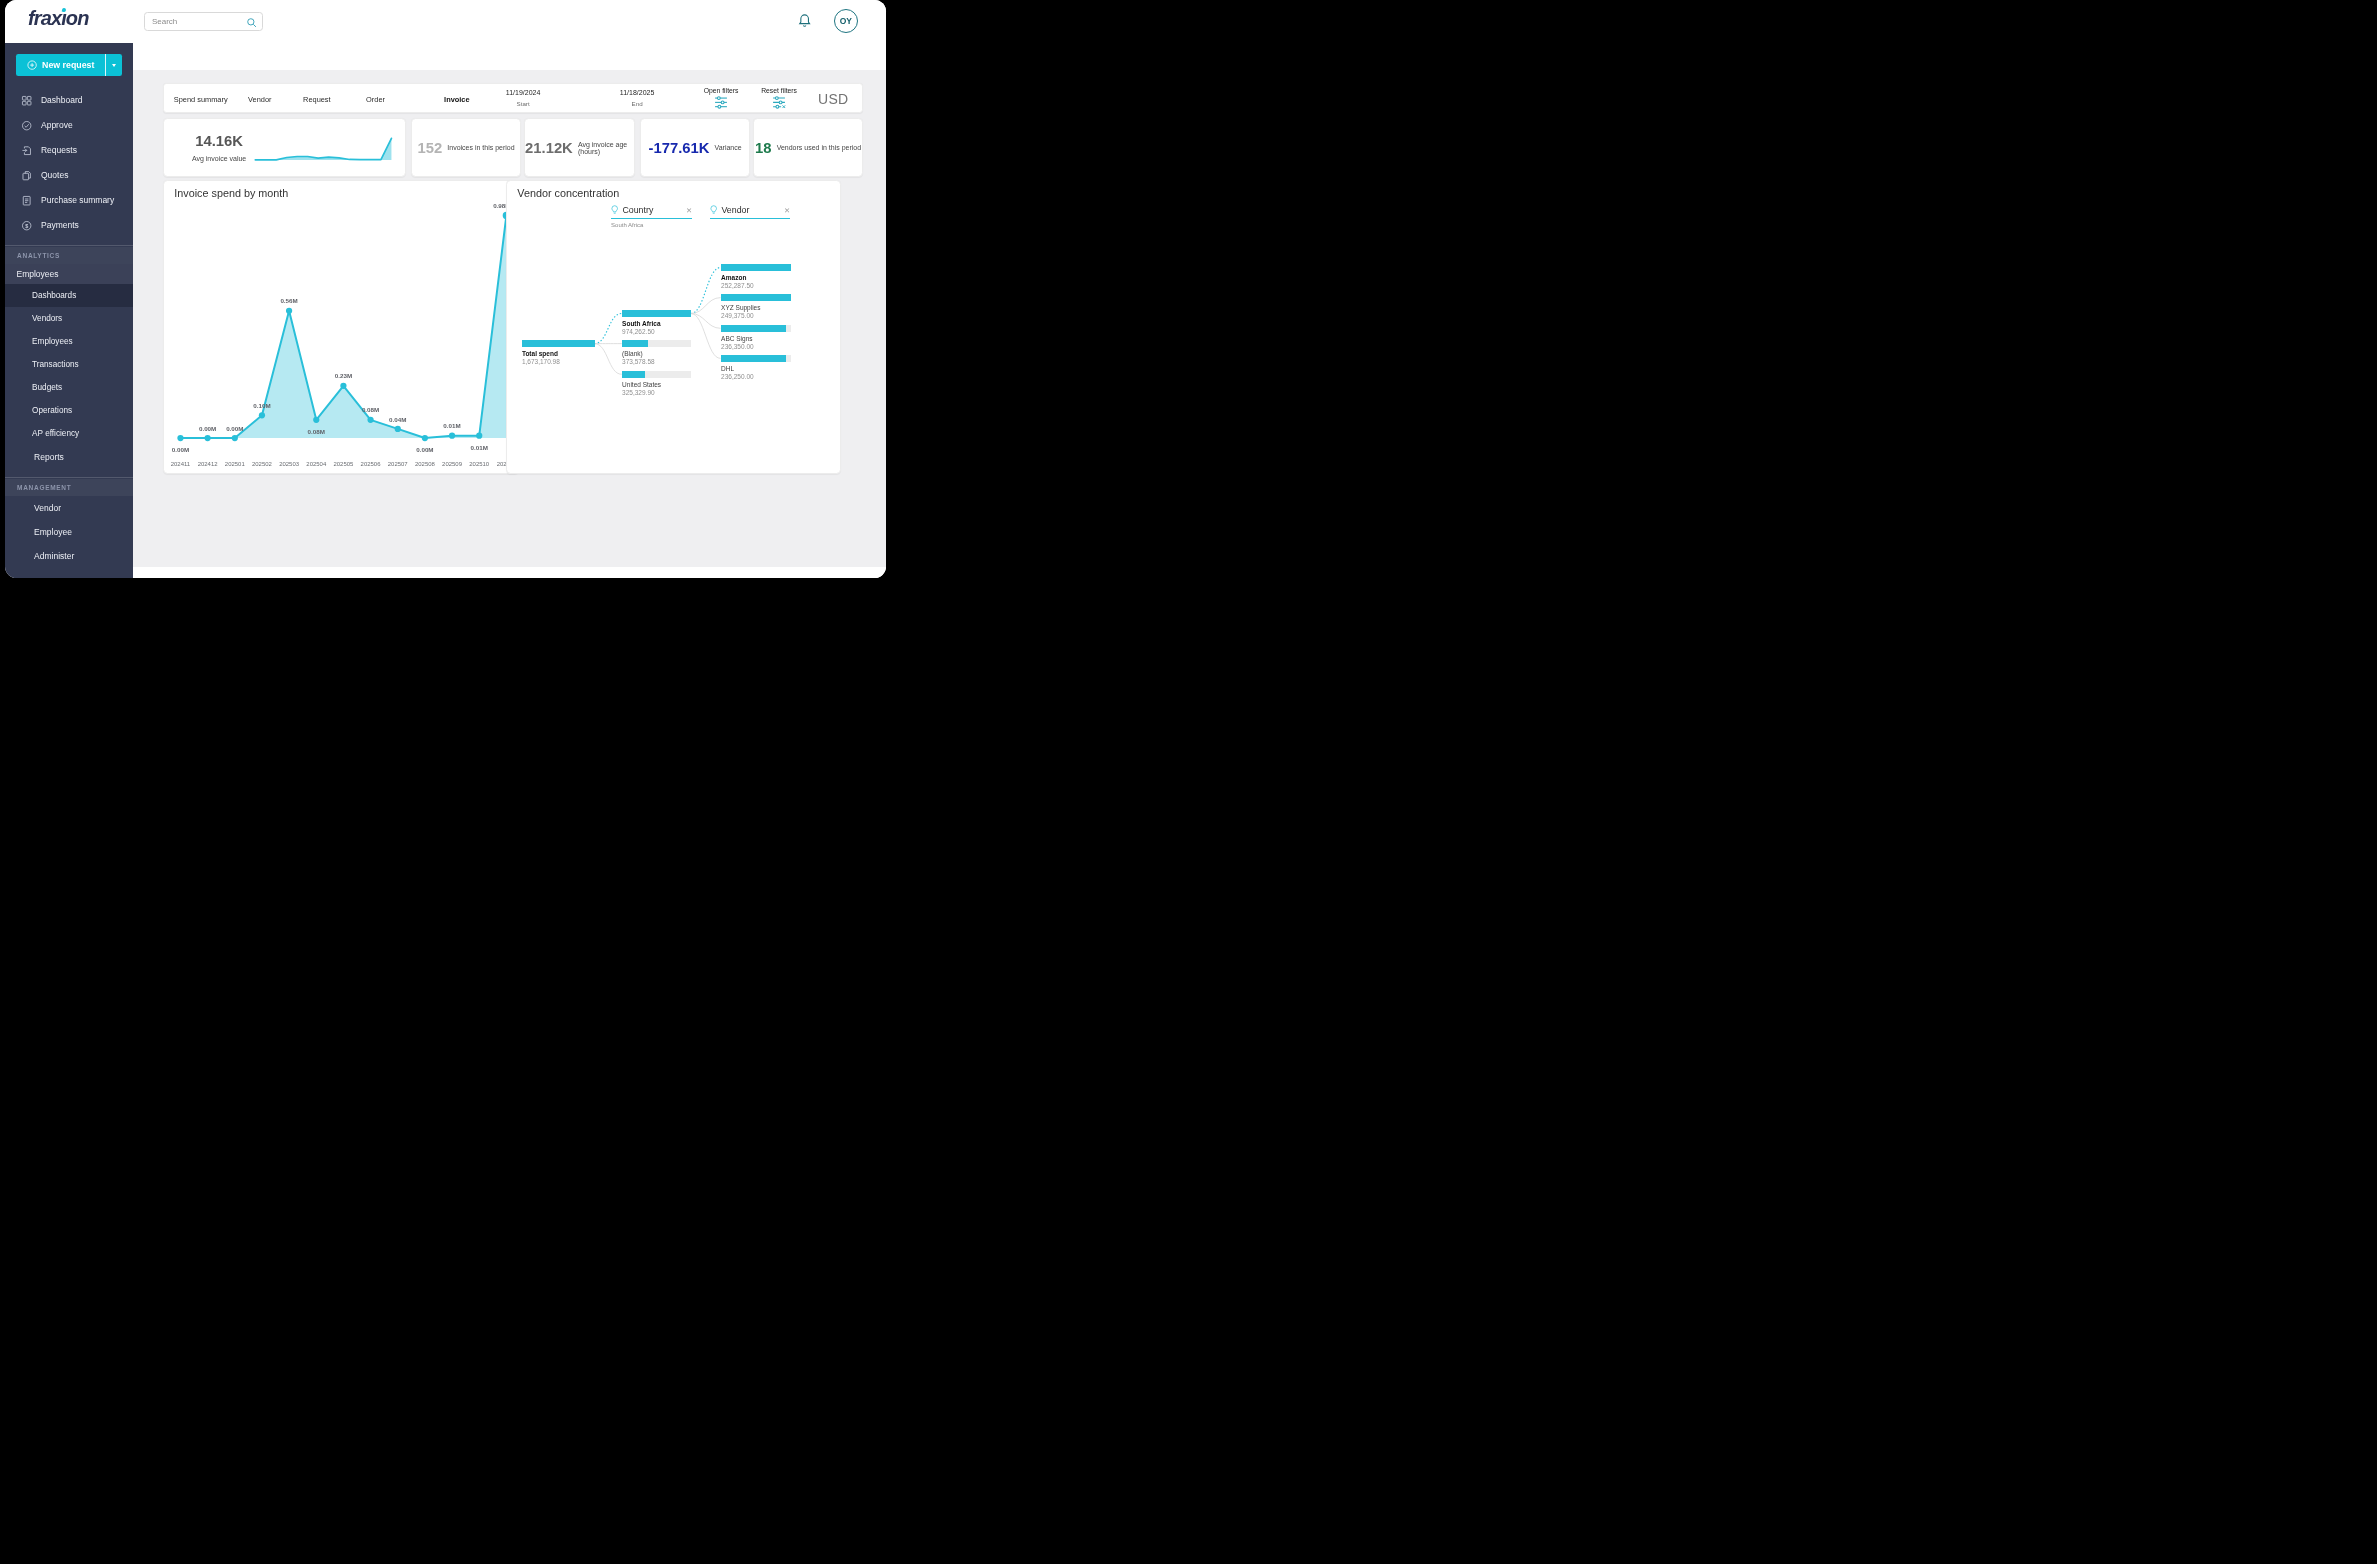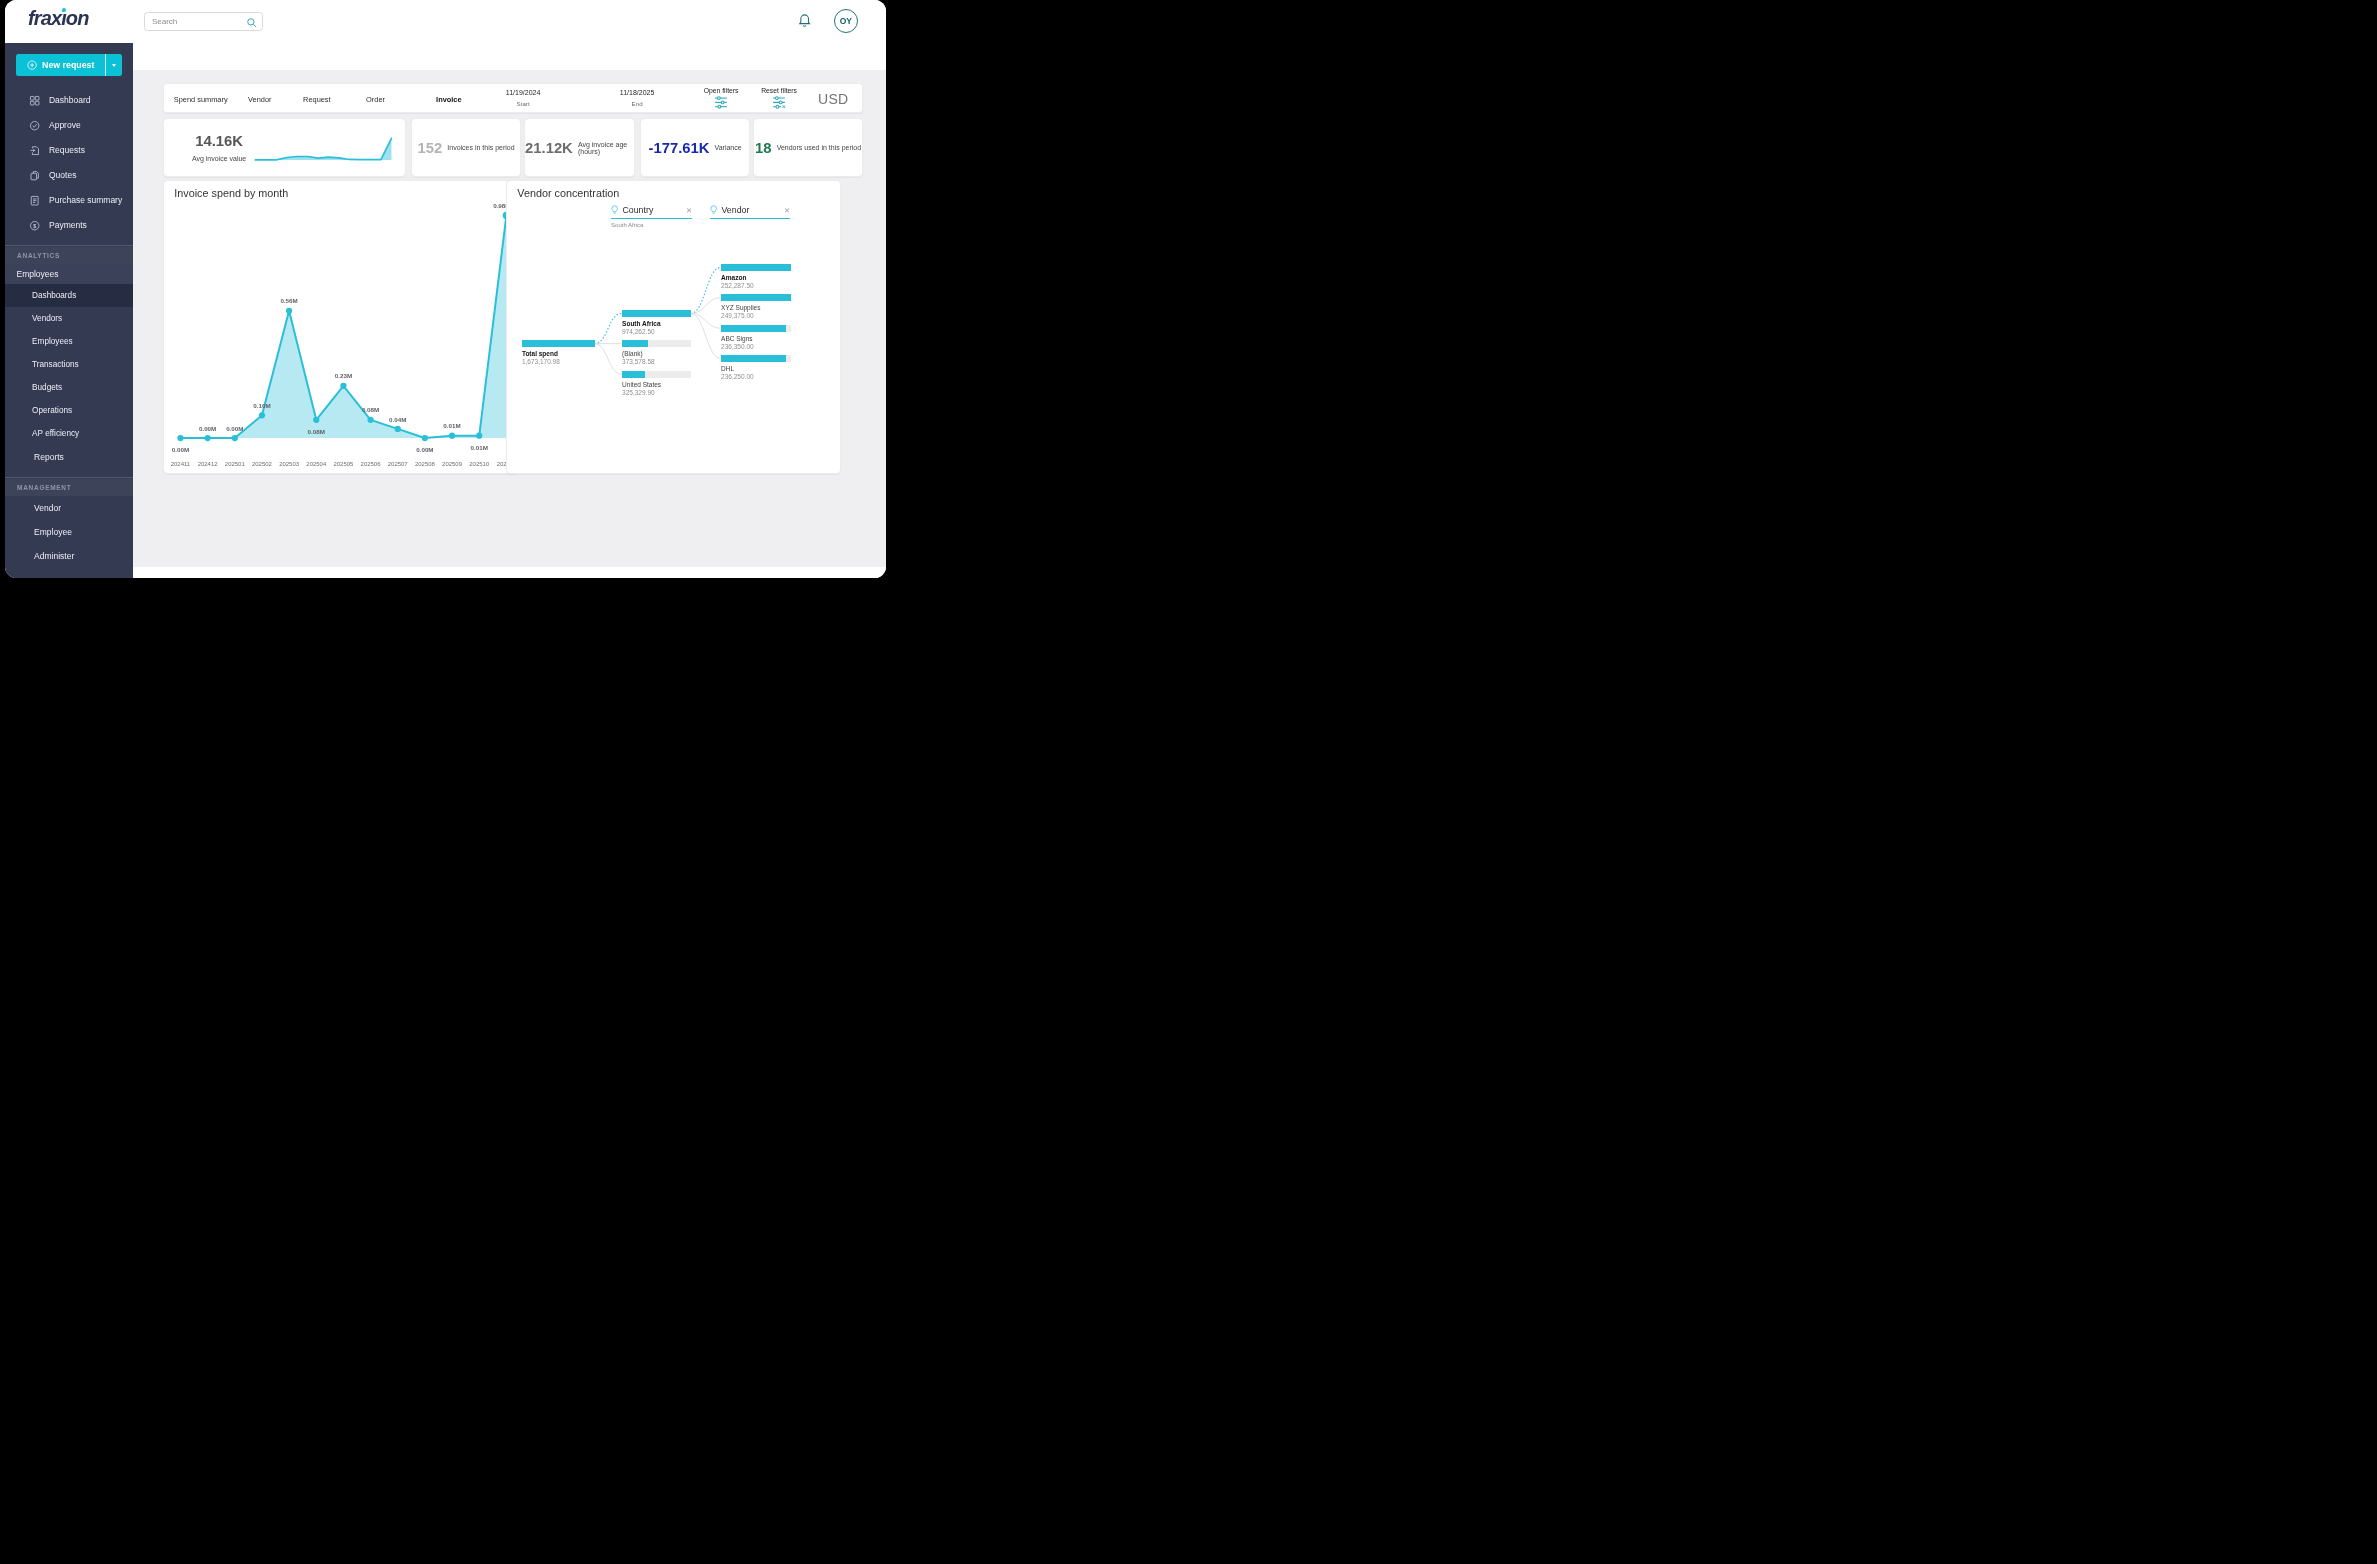--- a/index.html
+++ b/index.html
@@ -31,21 +31,21 @@
   .app-body { display:flex; height:535px; }
   .sidebar { width:128px; flex-shrink:0; background:#333a52; color:#eef0f6; padding-top:4.5px; position:relative; }
   .new-req { margin:6.8px 11.4px 12px 11.4px; height:21.6px; background:#0bc1d6; border-radius:2.3px; display:flex;
              color:#fff; cursor:pointer; overflow:hidden; }
   .nr-main { flex:1; display:flex; align-items:center; justify-content:center; gap:5.1px;
              font-size:8.8px; font-weight:600; }
   .nr-arrow { width:17px; border-left:0.6px solid rgba(255,255,255,.85); display:flex; align-items:center;
               justify-content:center; }
   .nr-arrow .tri { width:0; height:0; border-left:2.6px solid transparent; border-right:2.6px solid transparent;
                    border-top:3.1px solid #fff; }
-  .side-item { height:25px; display:flex; align-items:center; padding-left:24px; gap:8.5px;
+  .side-item { height:25px; display:flex; align-items:center; padding-left:16px; gap:8.5px;
                font-size:8.5px; color:#eef0f6; cursor:pointer; }
   .side-item svg { flex-shrink:0; color:#c7cddc; }
   .side-divider { height:0.6px; background:rgba(255,255,255,.16); margin-top:7.4px; }
   .side-section { height:17px; margin-top:1.1px; display:flex; align-items:center; padding-left:12px;
                   font-size:6.5px; font-weight:700; letter-spacing:0.7px; color:#8d95ab;
                   background:rgba(255,255,255,.05); }
   .side-insights { height:20.5px; display:flex; align-items:center; padding-left:11.4px; font-size:8.5px;
                    background:rgba(255,255,255,.04); cursor:pointer; }
   .side-sub { height:23px; display:flex; align-items:center; padding-left:27px; font-size:8.2px; cursor:pointer; }
   .side-sub.selected { background:#262c41; }
@@ -236,21 +236,21 @@
       <div class="main">
 
         <div class="content">
 
           <div class="filter-card" id="filter-card">
             <div id="filter-views">
                 <div class="fview" style="left: 9.7px;">Spend summary</div>
                 <div class="fview" style="left: 84px;">Vendor</div>
                 <div class="fview" style="left: 139px;">Request</div>
                 <div class="fview" style="left: 202px;">Order</div>
-                <div class="fview active" style="left: 248px; padding-left: 24px;">Invoice</div>
+                <div class="fview active" style="left: 256px; padding-left: 24px;">Invoice</div>
               </div>
             <div class="fdate" style="left:319px; top:5.1px;">
               <div class="dval">11/19/2024</div>
               <div class="dlab">Start</div>
             </div>
             <div class="fdate" style="left:433px; top:5.1px;">
               <div class="dval">11/18/2025</div>
               <div class="dlab">End</div>
             </div>
             <div class="fbtn" style="left:523px; top:2.8px;">

